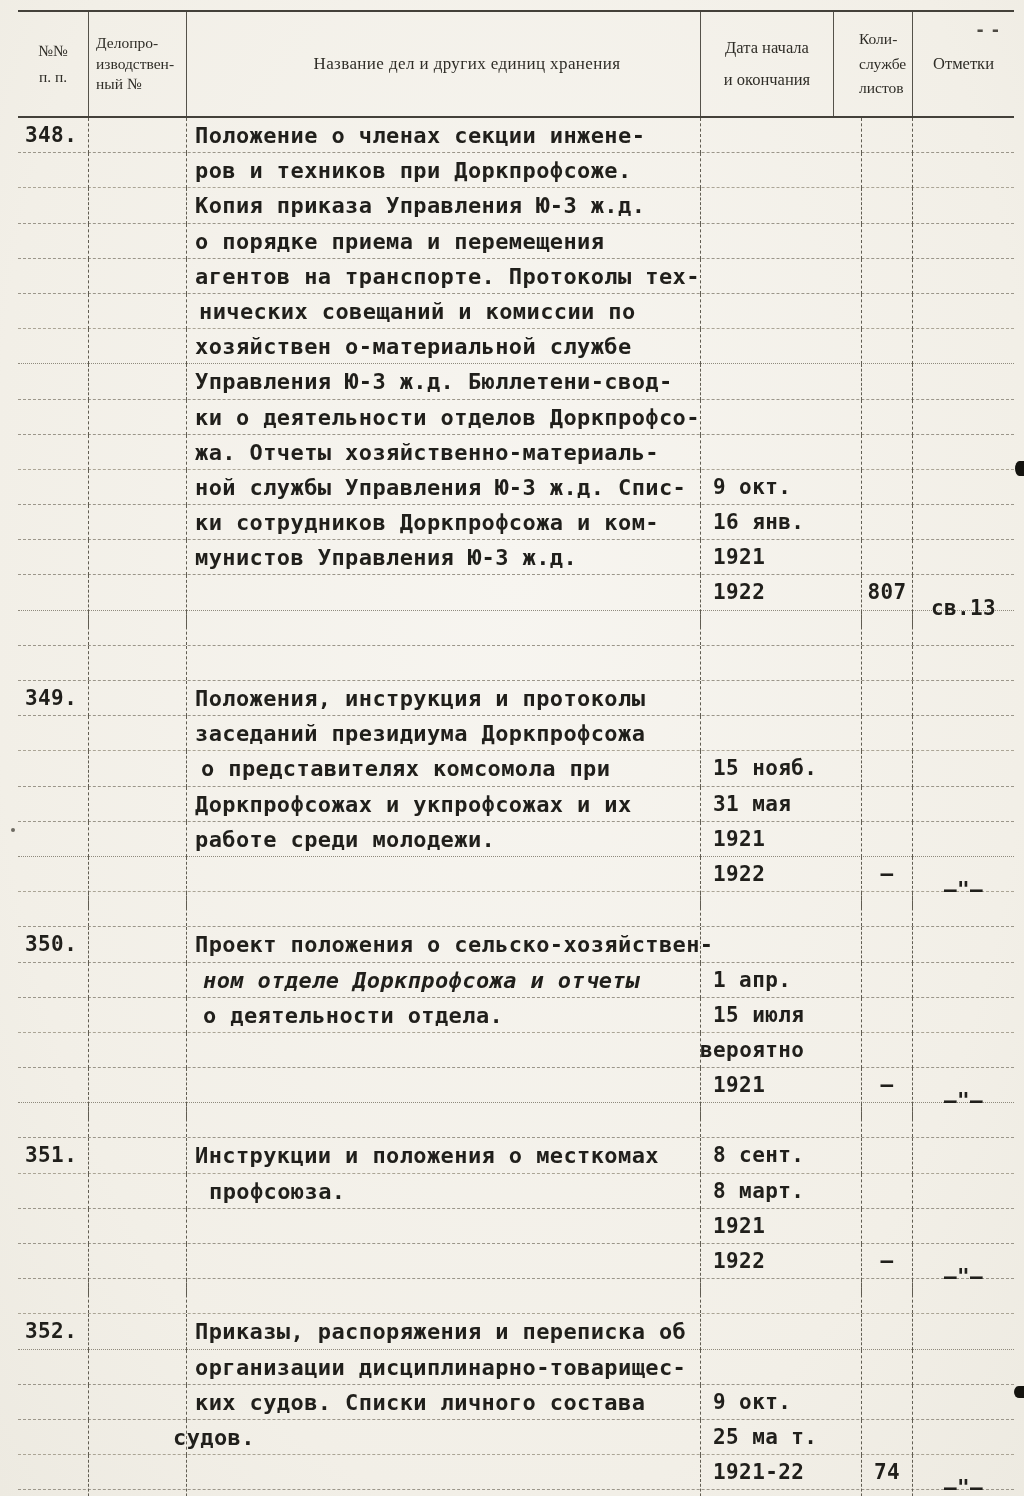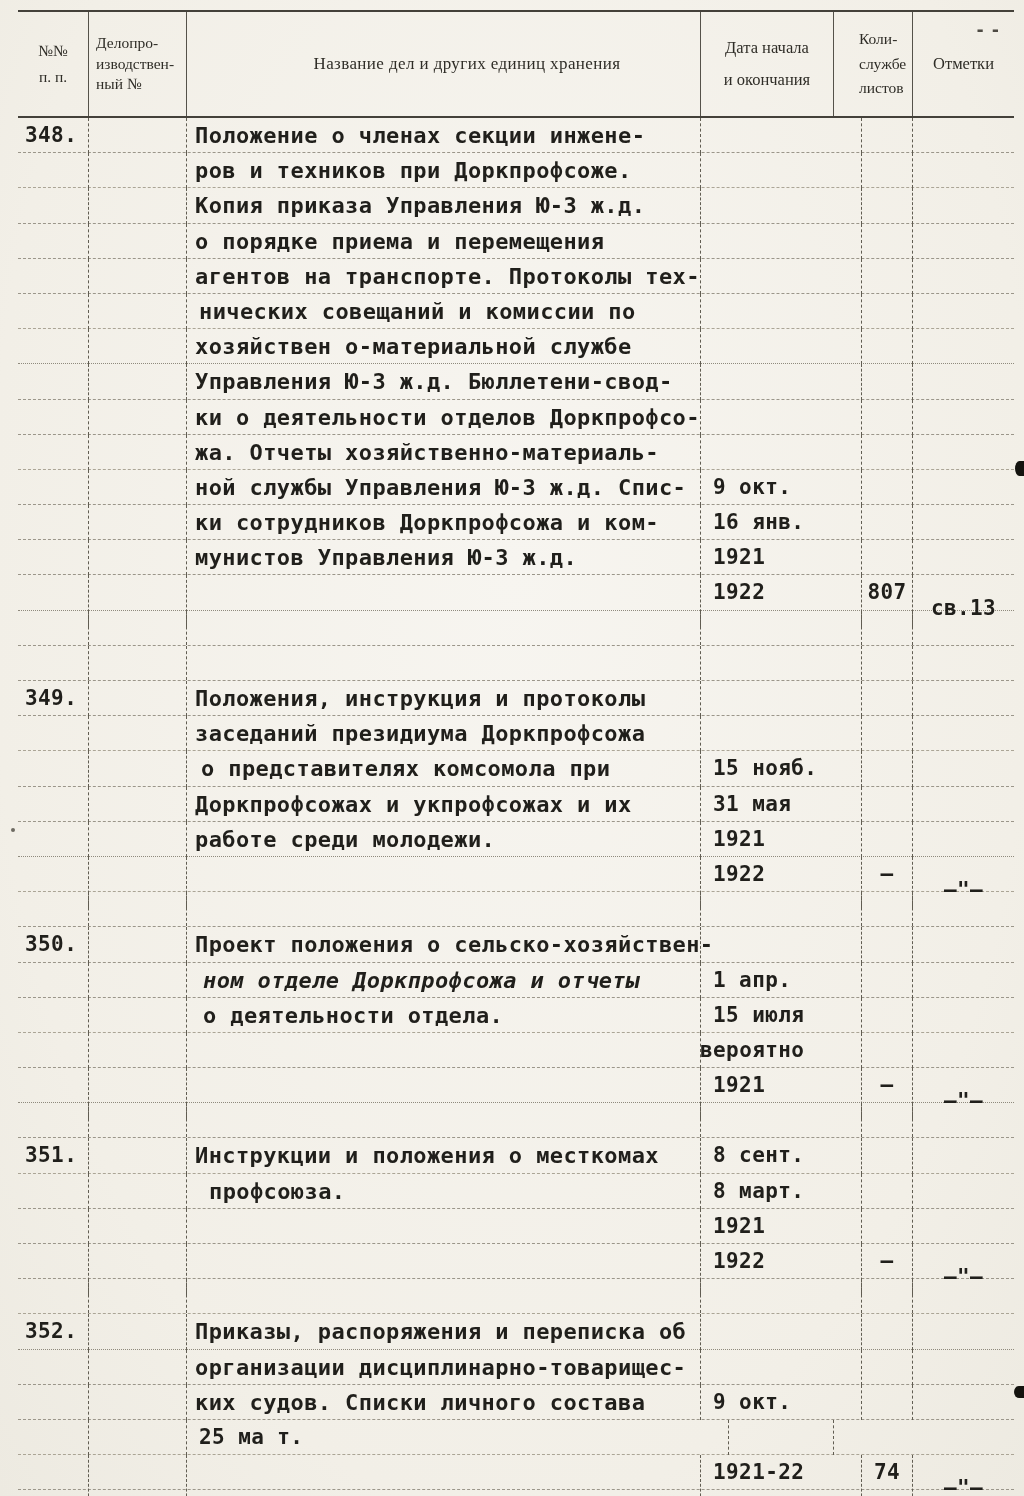--- a/index.html
+++ b/index.html
@@ -844,20 +844,23 @@
       <span class="txt"></span>
     </div>
   </div>
         <div class="row">
     <div class="cell c-num">
       <span class="txt"></span>
     </div>
     <div class="cell c-rec">
       <span class="txt"></span>
     </div>
+    <div class="cell c-title">
+      <span class="txt" style="margin-left: -22px;">судов.</span>
+    </div>
     <div class="cell c-date">
       <span class="txt">25 ма т.</span>
     </div>
     <div class="cell c-sheets">
       <span class="txt"></span>
     </div>
     <div class="cell c-notes">
       <span class="txt"></span>
     </div>
   </div>

